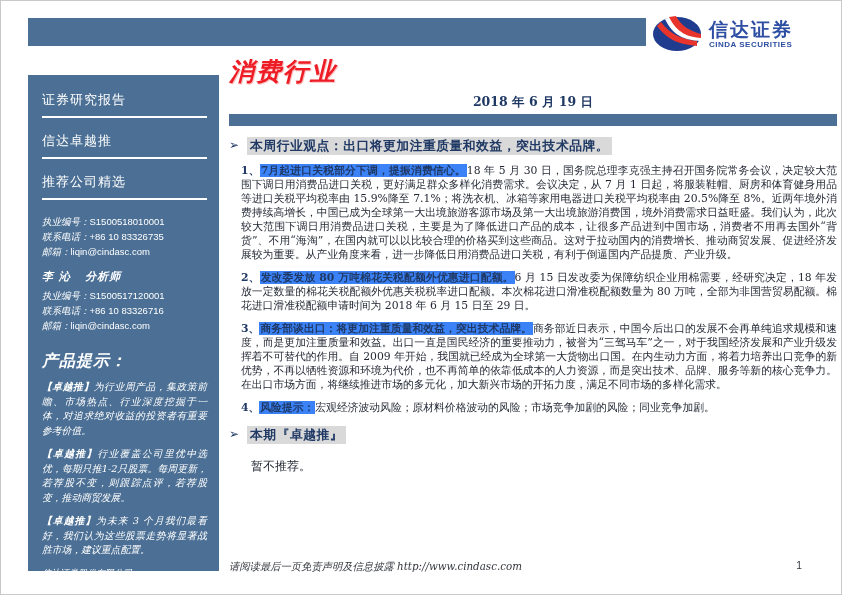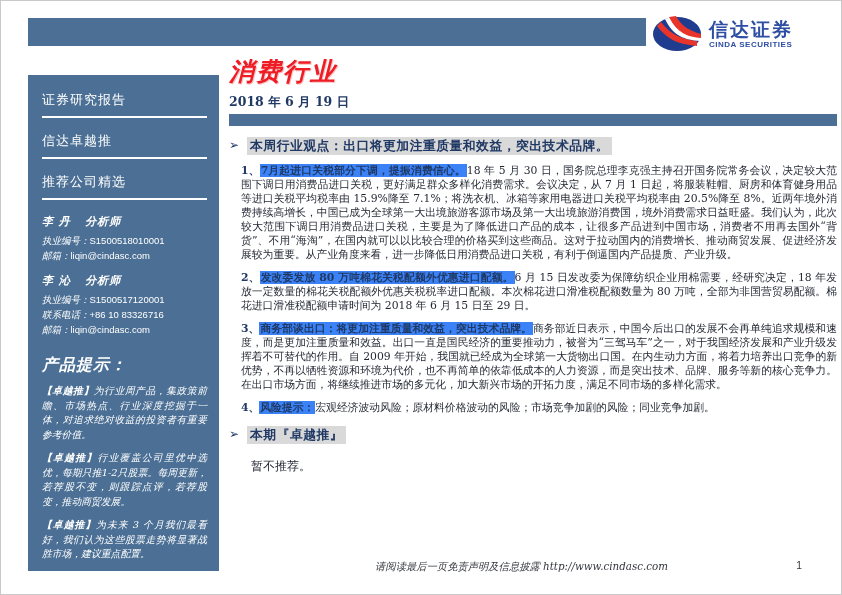--- a/index.html
+++ b/index.html
@@ -48,42 +48,42 @@
   
   .main{
     position:absolute; left:228px; top:57px; width:608px;
   }
   .doc-title{
     color:#EE1C25; font-size:25px; font-weight:bold; font-style:italic;
     letter-spacing:2px; line-height:28px;
     text-shadow:1px 1px 0 #f9c0c0;
   }
   .date{
-    text-align:left; color:#1F3864; font-weight:bold; font-size:12.5px;
+    text-align:center; color:#1F3864; font-weight:bold; font-size:12.5px;
     font-family:"DejaVu Serif", serif; margin-top:8px; margin-bottom:3px;
   }
   .rule-bar{ width:100%; height:12px; background:#4C7095; }
   .h-row{ display:flex; align-items:flex-start; margin-top:11px; }
   .arrow{ color:#1F3864; font-size:12px; margin-right:8px; line-height:17px;}
   .hl{
     background:#D9D9D9; color:#1F3864; font-weight:bold; font-size:12.8px;
     padding:1px 3px; line-height:16px; letter-spacing:0.5px;
   }
   .para{
     margin:9px 0 0 12px; font-size:10.8px; line-height:14px;
     color:#1f2430; text-align:justify;
   }
   .para .num{ color:#1F3864; font-weight:bold; }
   .para .lead{ color:#1F3864; font-weight:bold; background:#3b82f6; padding:0 1px;}
   .rec{ margin:14px 0 0 22px; font-size:12px; color:#1f2430;}
   
   .footer{
     position:absolute; left:228px; right:27px; bottom:20px; height:14px;
     font-size:10.3px; color:#33373d; font-style:italic;
-    display:flex; justify-content:center; align-items:center;
+    display:flex; align-items:center;
   }
   .pageno{
     position:absolute; right:12px; top:0;
     font-family:"Liberation Sans", sans-serif; font-style:normal;
   }
 </style>
 </head>
 <body>
 
 <div class="top-bar"></div>
@@ -100,25 +100,22 @@
     <div class="logo-en">CINDA SECURITIES</div>
   </div>
 </div>
 
 <aside class="sidebar">
   <div class="sb-section">证券研究报告</div>
   <div class="sb-section">信达卓越推</div>
   <div class="sb-section">推荐公司精选</div>
 
   <div class="analyst">
-    <div class="a-name">
-      <span>李 丹</span>&nbsp;&nbsp;
-      <span>分析师</span>
-    </div>
     <div class="a-row"><span class="lbl">执业编号：</span><span class="val">S1500518010001</span></div>
+    <div class="a-row"><span class="lbl">联系电话：</span><span class="val">+86 10 83326735</span></div>
     <div class="a-row"><span class="lbl">邮箱：</span><span class="val">liqin@cindasc.com</span></div>
   </div>
 
   <div class="analyst">
     <div class="a-name">
       <span>李 沁</span>&nbsp;&nbsp;
       <span>分析师</span>
     </div>
     <div class="a-row"><span class="lbl">执业编号：</span><span class="val">S1500517120001</span></div>
     <div class="a-row"><span class="lbl">联系电话：</span><span class="val">+86 10 83326716</span></div>

